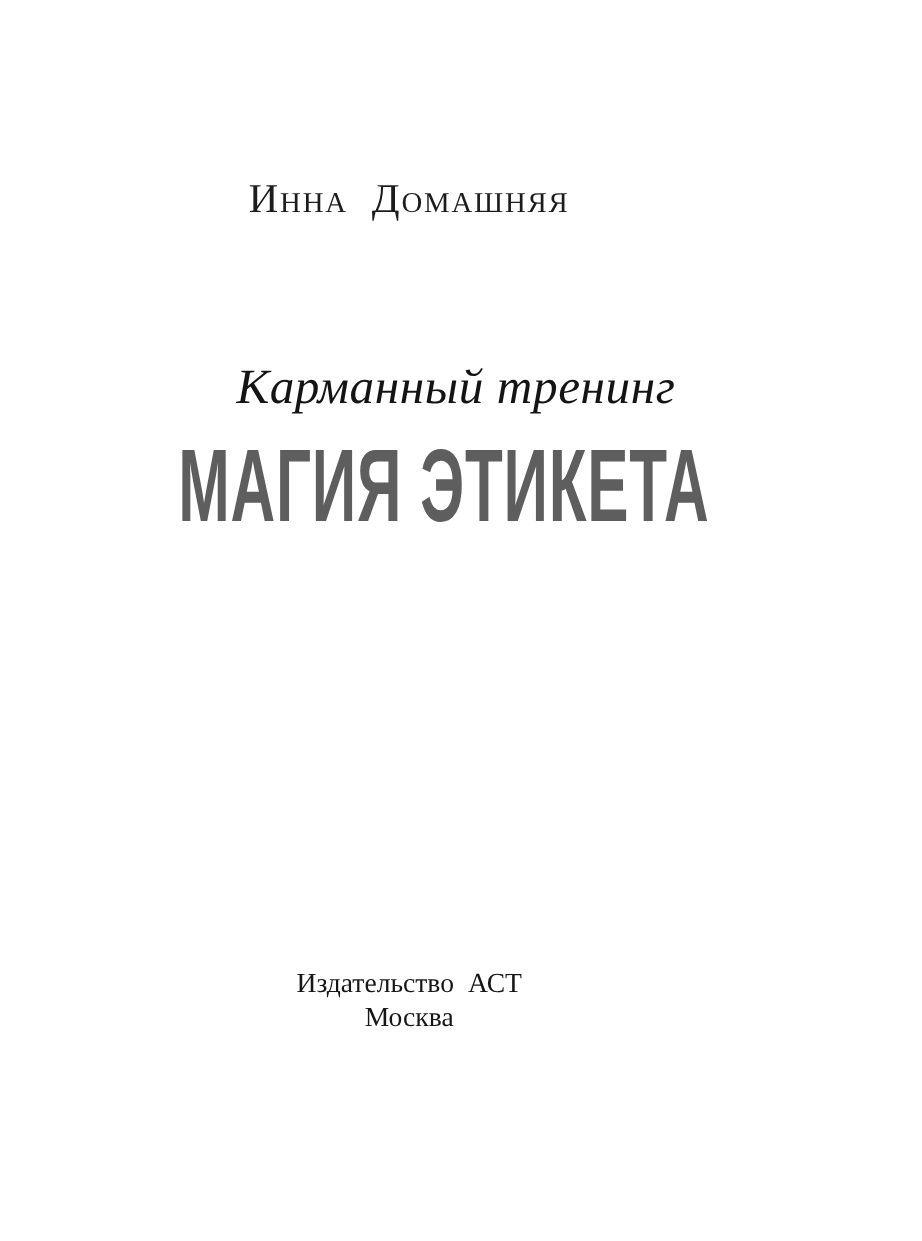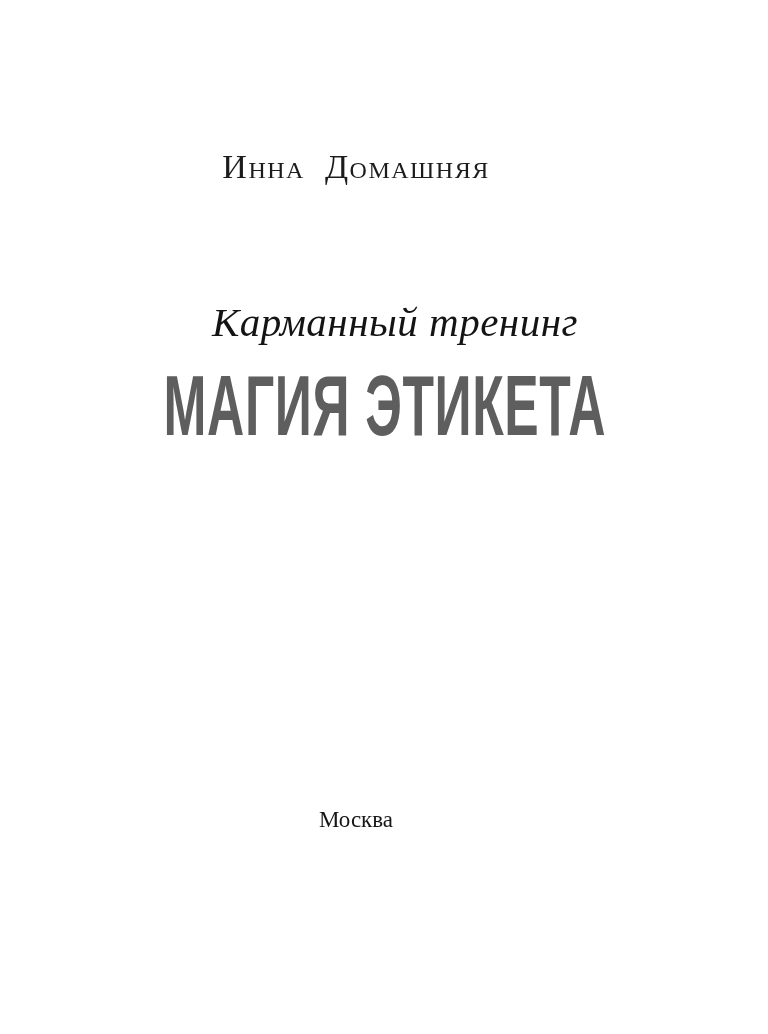--- a/index.html
+++ b/index.html
@@ -10,21 +10,21 @@
   .page {
     position: relative;
     width: 768px;
     height: 1034px;
     background: #ffffff;
     overflow: hidden;
     font-family: "Liberation Serif", serif;
   }
   .content {
     position: absolute;
-    left: 16px;
+    left: 1px;
     top: 0;
     width: 680px;
     height: 100%;
   }
   .author {
     position: absolute;
     top: 148px;
     left: 0;
     width: 100%;
     text-align: center;
@@ -97,17 +97,18 @@
 
     <div class="author">Инна Домашняя</div>
 
     <div class="series">Карманный тренинг</div>
 
     <div class="book-title">
       <span class="scale" style="color: rgb(94, 94, 94);">МАГИЯ ЭТИКЕТА</span>
     </div>
 
     <div class="publisher">
+      <div class="line1">Издательство АСТ</div>
       <div class="line2">Москва</div>
     </div>
 
   </div>
 </div>
 
 </body></html>

